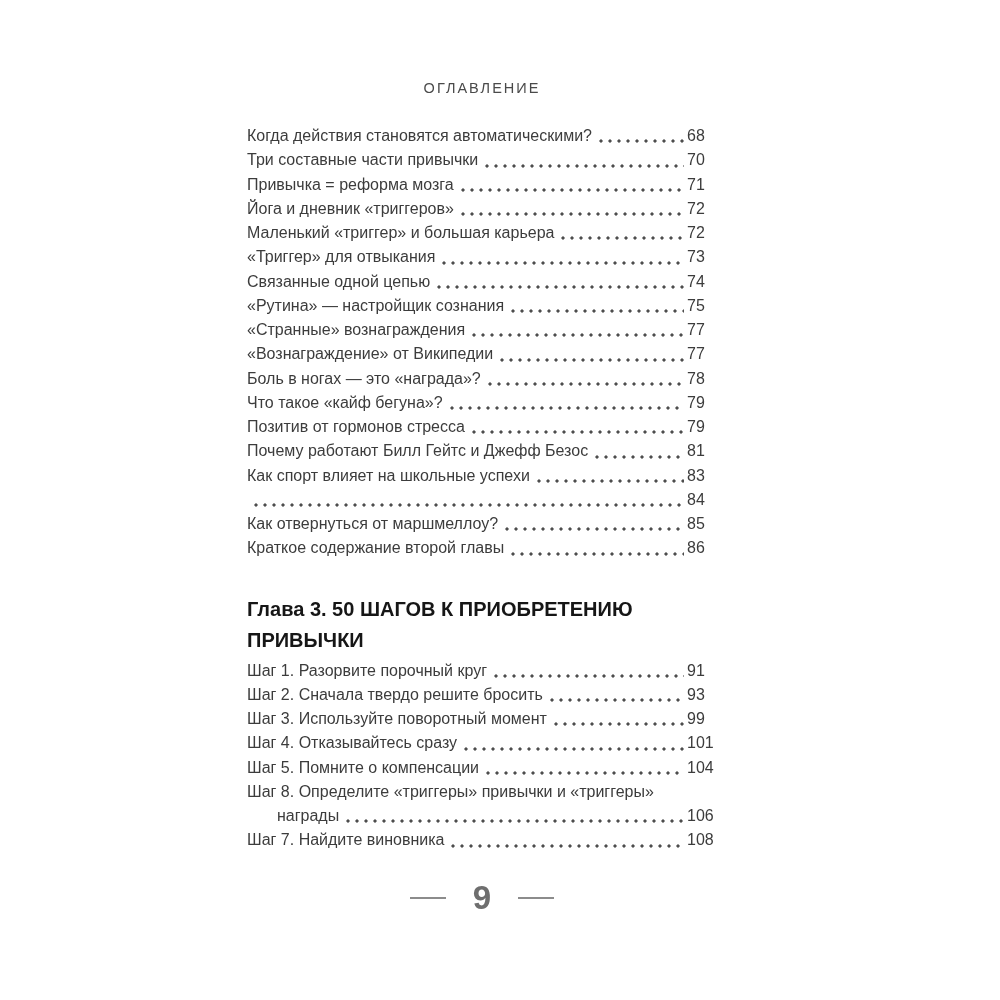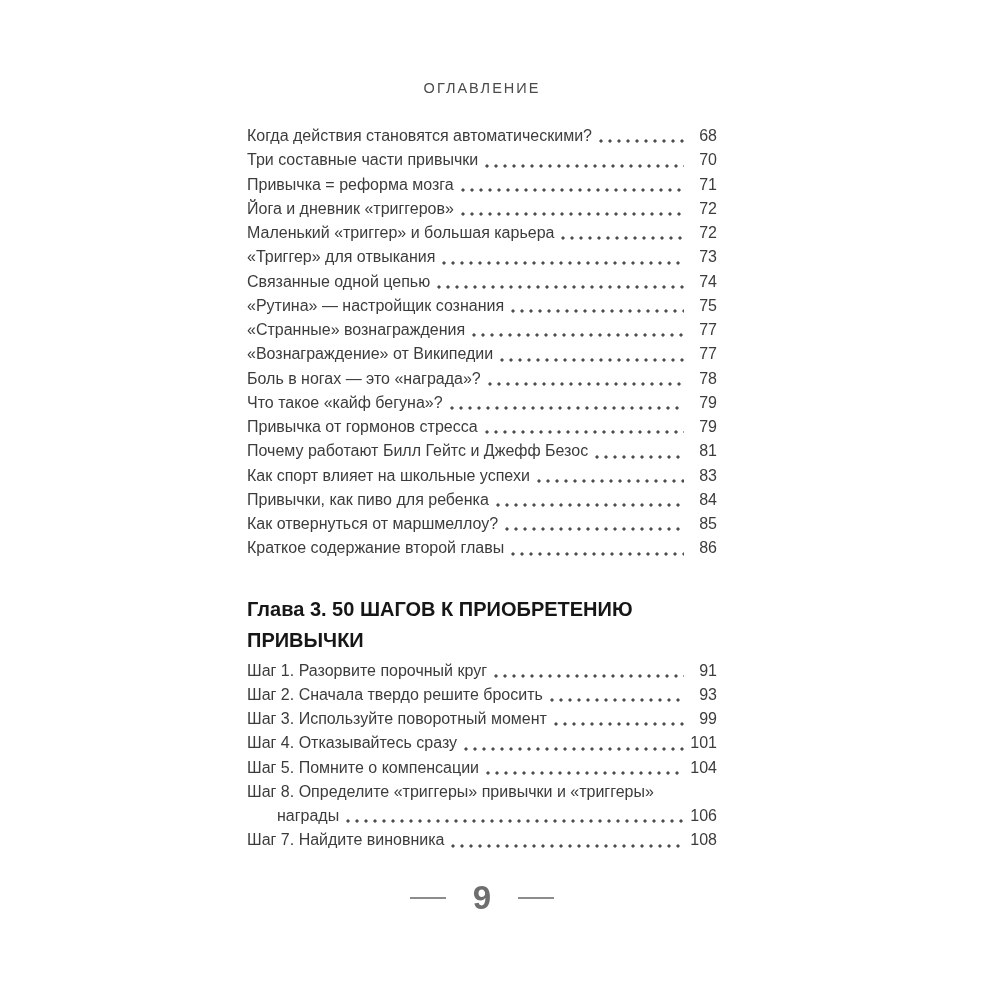--- a/index.html
+++ b/index.html
@@ -42,21 +42,21 @@
   .toc-dots {
     flex: 1 1 auto; min-width: 14px;
     align-self: flex-end;
     height: 4px;
     margin: 0 3px 5px 7px;
     background-image: radial-gradient(circle at 2px 2px, var(--dots) 1.35px, transparent 1.85px);
     background-size: 9px 4px;
     background-repeat: repeat-x;
     background-position: left top;
   }
-  .toc-page { flex: 0 0 auto; min-width: 30px; text-align: right; }
+  .toc-page { flex: 0 0 auto; min-width: 30px; }
 
   .chapter-heading {
     margin-top: 33px; margin-bottom: 3px;
     font-size: 20px; font-weight: 700; line-height: 31px;
     color: var(--heading);
   }
 
   .page-footer {
     position: absolute; left: 247px; top: 884px; width: 470px;
     display: flex; justify-content: center; align-items: center;
@@ -135,36 +135,35 @@
         <span class="toc-title">Боль в ногах — это «награда»?</span>
         <span class="toc-dots"></span>
         <span class="toc-page">78</span>
       </div>
       <div class="toc-row">
         <span class="toc-title">Что такое «кайф бегуна»?</span>
         <span class="toc-dots"></span>
         <span class="toc-page">79</span>
       </div>
       <div class="toc-row">
-        <span class="toc-title">Привычка от гормонов стресса</span>
+        <span class="toc-title">Позитив от гормонов стресса</span>
         <span class="toc-dots"></span>
         <span class="toc-page">79</span>
       </div>
       <div class="toc-row">
         <span class="toc-title">Почему работают Билл Гейтс и Джефф Безос</span>
         <span class="toc-dots"></span>
         <span class="toc-page">81</span>
       </div>
       <div class="toc-row">
         <span class="toc-title">Как спорт влияет на школьные успехи</span>
         <span class="toc-dots"></span>
         <span class="toc-page">83</span>
       </div>
       <div class="toc-row">
-        <span class="toc-title">Привычки, как пиво для ребенка</span>
         <span class="toc-dots"></span>
         <span class="toc-page">84</span>
       </div>
       <div class="toc-row">
         <span class="toc-title">Как отвернуться от маршмеллоу?</span>
         <span class="toc-dots"></span>
         <span class="toc-page">85</span>
       </div>
       <div class="toc-row">
         <span class="toc-title">Краткое содержание второй главы</span>

